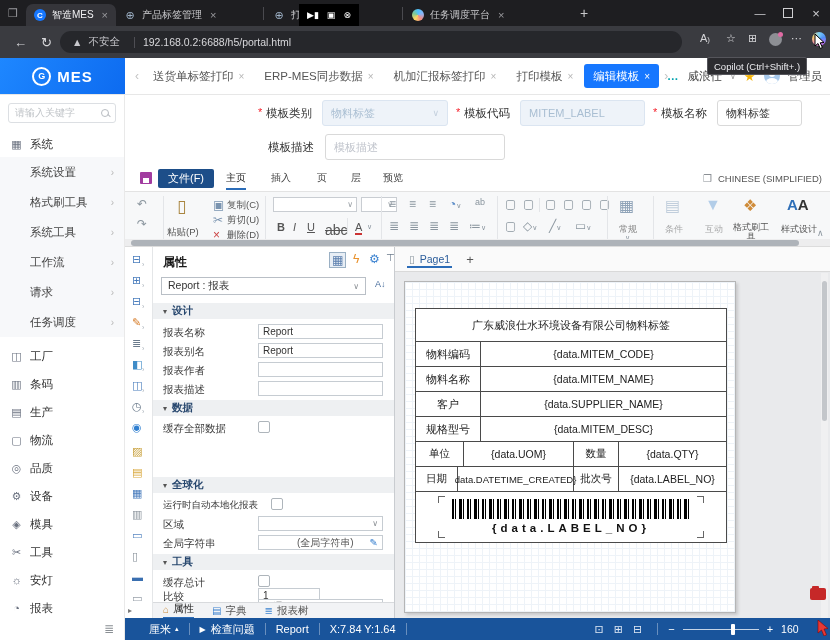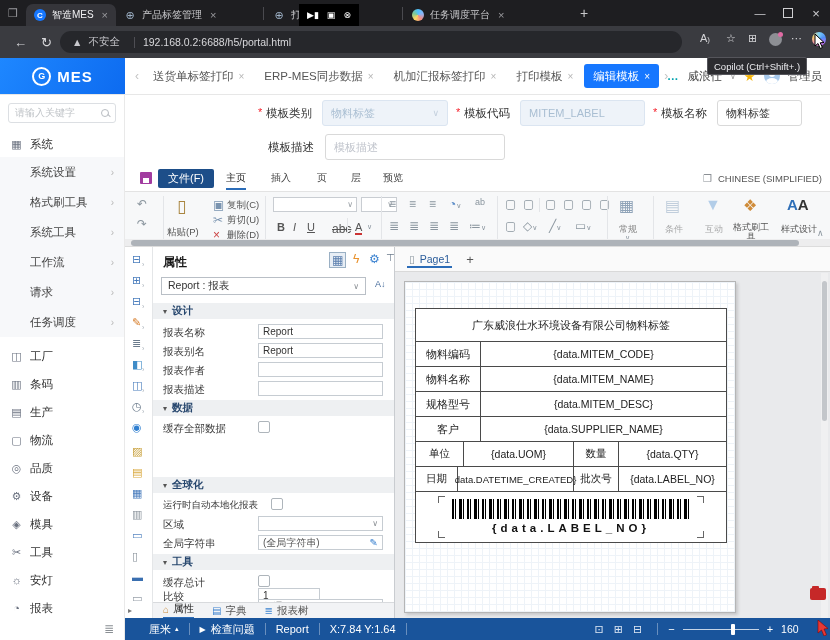--- a/index.html
+++ b/index.html
@@ -368,21 +368,21 @@
     <span class="ric" style="left:88px;top:21px;color:#7a94b0;">✂</span>
     <span class="rtxt" style="left:102px;top:22px;">剪切(U)</span>
     <span class="ric" style="left:88px;top:36px;color:#cc4444;">×</span>
     <span class="rtxt" style="left:102px;top:37px;">删除(D)</span>
     <span class="rsep" style="left:140px;"></span>
     <div class="rsel" style="left:148px;top:5px;width:84px;">∨</div>
     <div class="rsel" style="left:236px;top:5px;width:36px;">∨</div>
     <span class="rtxt" style="left:152px;top:29px;font-weight:bold;font-size:11px;">B</span>
     <span class="rtxt" style="left:168px;top:29px;font-style:italic;font-size:11px;">I</span>
     <span class="rtxt" style="left:182px;top:29px;text-decoration:underline;font-size:11px;">U</span>
-    <span class="rtxt" style="left:207px;top:30px;text-decoration:line-through;font-size:12px;">abc</span>
+    <span class="rtxt" style="left:200px;top:30px;text-decoration:line-through;font-size:14px;">abc</span>
     <span class="rsep" style="left:222px;top:26px;height:16px;"></span>
     <span class="rtxt" style="left:230px;top:29px;font-size:11px;border-bottom:2px solid #cc3333;">A</span>
     <span class="ric" style="left:242px;top:31px;font-size:7px;">∨</span>
     <span class="rsep" style="left:256px;"></span>
     <span class="ric" style="left:264px;top:5px;">≡</span>
     <span class="ric" style="left:284px;top:5px;">≡</span>
     <span class="ric" style="left:304px;top:5px;">≡</span>
     <span class="ric" style="left:324px;top:5px;color:#5b8cc8;">◔<span style="font-size:7px;color:#8a959e;">∨</span></span>
     <span class="ric" style="left:350px;top:5px;font-size:9px;">ab</span>
     <span class="ric" style="left:264px;top:27px;">≣</span>
@@ -501,21 +501,21 @@
       </div>
     <div class="prow" style="top:268px;">
         <span class="lbl">区域</span>
         <div class="pin-input">
           <span class="dd">∨</span>
         </div>
       </div>
     <div class="prow" style="top:287px;">
         <span class="lbl">全局字符串</span>
         <div class="pin-input">
-          <span style="color:#555;">(全局字符串)</span>
+          <span style="color:#555;margin-left:34px;">(全局字符串)</span>
           <span class="dd" style="color:#3b82d0;font-size:10px;">✎</span>
         </div>
       </div>
 
     <div class="psec" style="top:307px;">
         <span class="tri">▾</span>
         <span>工具</span>
       </div>
     <div class="prow" style="top:326px;">
         <span class="lbl">缓存总计</span>
@@ -564,26 +564,26 @@
         <div class="lt-title">广东威浪仕水环境设备有限公司物料标签</div>
         <div class="lt-row">
           <div class="lt-label">物料编码</div>
           <div class="lt-value">{data.MITEM_CODE}</div>
         </div>
         <div class="lt-row">
           <div class="lt-label">物料名称</div>
           <div class="lt-value">{data.MITEM_NAME}</div>
         </div>
         <div class="lt-row">
+          <div class="lt-label">客户</div>
+          <div class="lt-value">{data.SUPPLIER_NAME}</div>
+        </div>
+        <div class="lt-row">
           <div class="lt-label">规格型号</div>
           <div class="lt-value">{data.MITEM_DESC}</div>
-        </div>
-        <div class="lt-row">
-          <div class="lt-label">客户</div>
-          <div class="lt-value">{data.SUPPLIER_NAME}</div>
         </div>
         <div class="lt-row">
           <div class="lt-c" style="width:48px;">单位</div>
           <div class="lt-c" style="width:110px;">{data.UOM}</div>
           <div class="lt-c" style="width:45px;">数量</div>
           <div class="lt-c last">{data.QTY}</div>
         </div>
         <div class="lt-row">
           <div class="lt-c" style="width:42px;">日期</div>
           <div class="lt-c" style="width:116px;font-size:9.5px;">data.DATETIME_CREATED}</div>

